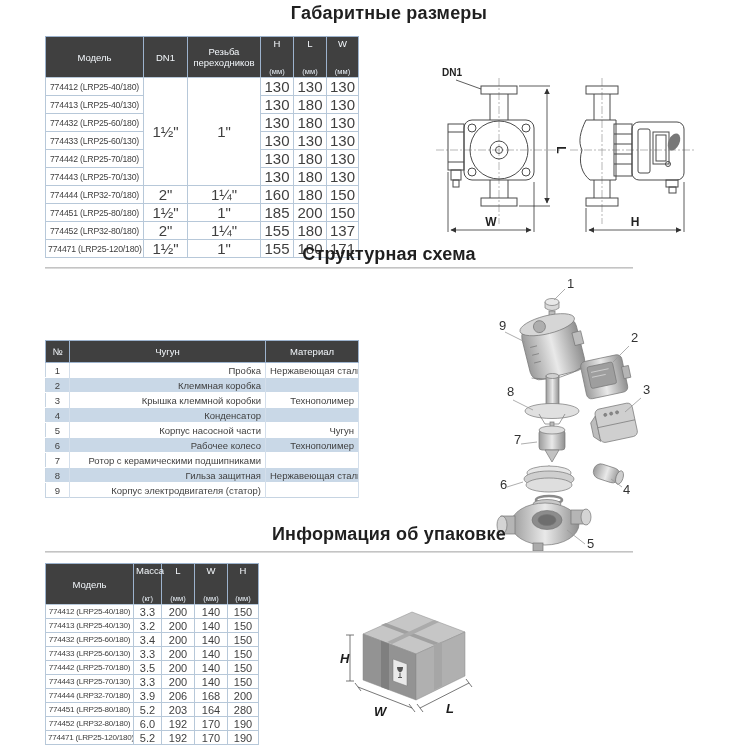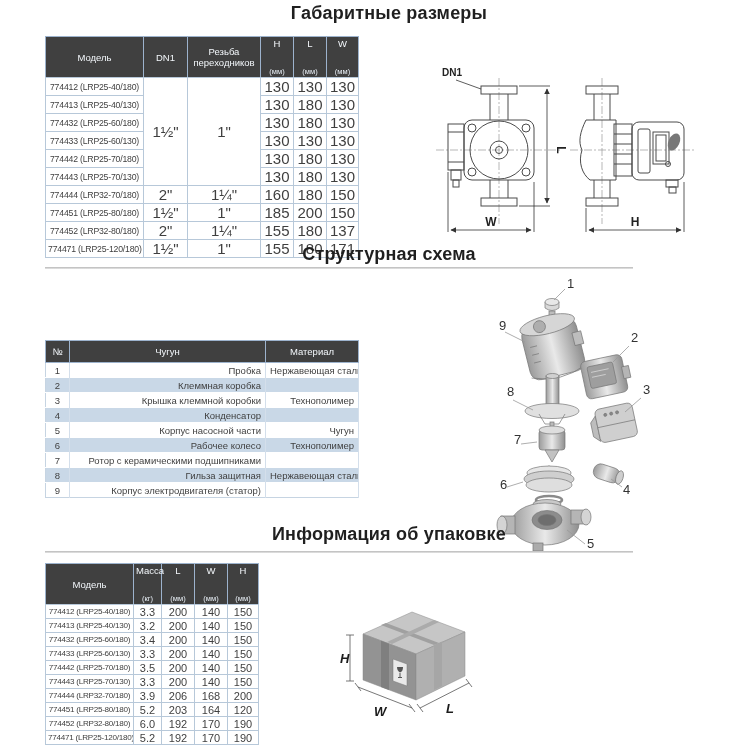--- a/index.html
+++ b/index.html
@@ -451,21 +451,21 @@
           <td>3.9</td>
           <td>206</td>
           <td>168</td>
           <td>200</td>
         </tr>
         <tr>
           <td class="model-cell">774451 (LRP25-80/180)</td>
           <td>5.2</td>
           <td>203</td>
           <td>164</td>
-          <td>120</td>
+          <td>280</td>
         </tr>
         <tr>
           <td class="model-cell">774452 (LRP32-80/180)</td>
           <td>6.0</td>
           <td>192</td>
           <td>170</td>
           <td>190</td>
         </tr>
         <tr>
           <td class="model-cell">774471 (LRP25-120/180)</td>

